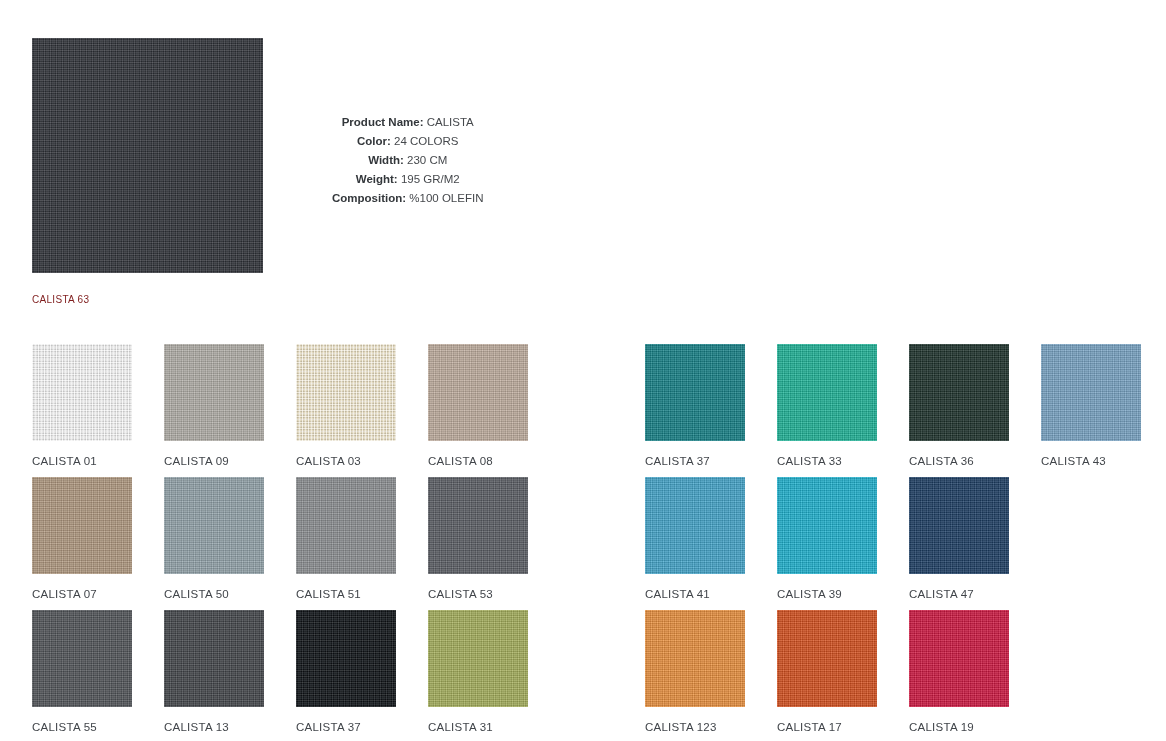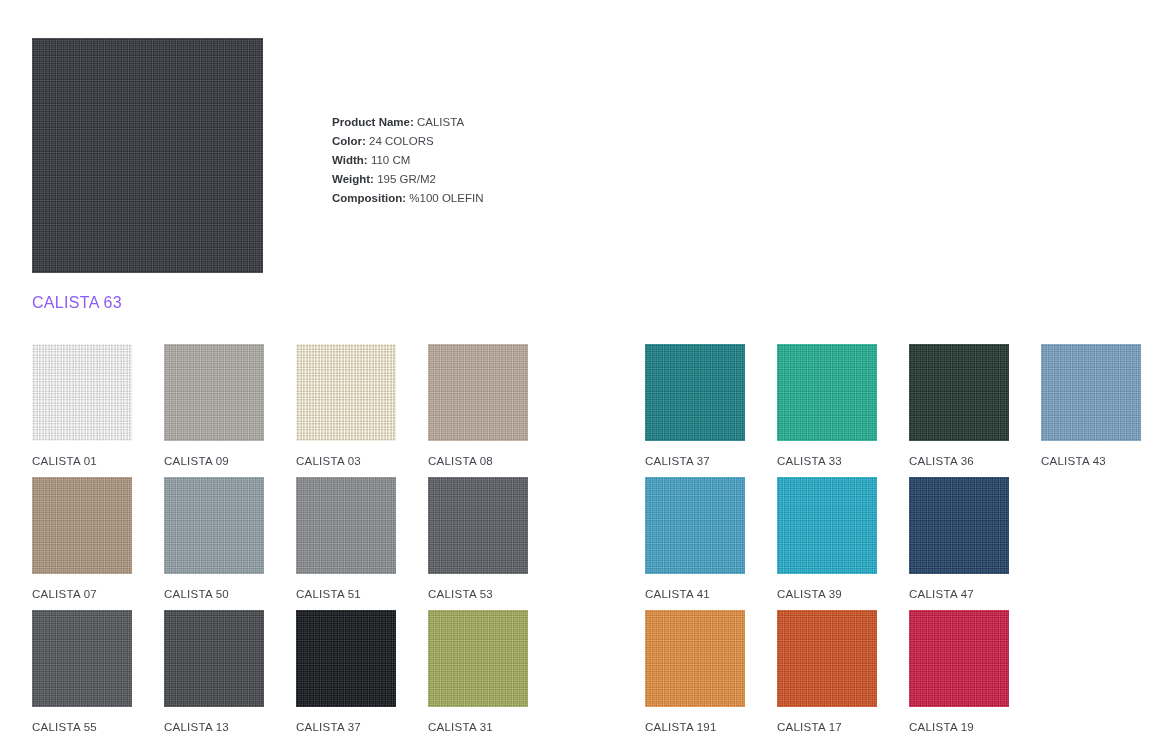--- a/index.html
+++ b/index.html
@@ -48,34 +48,35 @@
       repeating-linear-gradient(90deg, rgba(255,255,255,.05) 0 1px, rgba(0,0,0,.04) 1px 3px),
       repeating-linear-gradient(0deg, rgba(255,255,255,.04) 0 1px, rgba(0,0,0,.03) 1px 3px);
     pointer-events: none;
   }
   #hero-swatch {
     width: 231px;
     height: 235px;
   }
   #hero-label {
     margin-top: 21px;
-    font-size: 16px;
+    font-size: 10px;
     letter-spacing: .3px;
-    color: #8b5cf6;
+    color: #7f1d1d;
     white-space: nowrap;
   }
 
   
   #product-info {
     position: absolute;
     left: 332px;
     top: 113px;
     font-size: 11.5px;
     line-height: 19px;
     color: #45484c;
+    text-align: center;
   }
   #product-info .spec-row {
     white-space: nowrap;
   }
   #product-info .spec-key {
     font-weight: bold;
     color: #33373b;
   }
   #product-info .spec-val {
     font-weight: normal;
@@ -132,21 +133,21 @@
     <div class="spec-row">
       <span class="spec-key">Product Name:</span>
       <span class="spec-val">CALISTA</span>
     </div>
     <div class="spec-row">
       <span class="spec-key">Color:</span>
       <span class="spec-val">24 COLORS</span>
     </div>
     <div class="spec-row">
       <span class="spec-key">Width:</span>
-      <span class="spec-val">110 CM</span>
+      <span class="spec-val">230 CM</span>
     </div>
     <div class="spec-row">
       <span class="spec-key">Weight:</span>
       <span class="spec-val">195 GR/M2</span>
     </div>
     <div class="spec-row">
       <span class="spec-key">Composition:</span>
       <span class="spec-val">%100 OLEFIN</span>
     </div>
   </div>
@@ -239,21 +240,21 @@
         <div class="cell-label">CALISTA 39</div>
       </div>
       <div class="grid-cell">
         <div class="cell-swatch swatch" style="background-color: rgb(29, 63, 102);"></div>
         <div class="cell-label">CALISTA 47</div>
       </div>
     </div>
     <div class="grid-row">
       <div class="grid-cell">
         <div class="cell-swatch swatch" style="background-color: rgb(239, 147, 64);"></div>
-        <div class="cell-label">CALISTA 191</div>
+        <div class="cell-label">CALISTA 123</div>
       </div>
       <div class="grid-cell">
         <div class="cell-swatch swatch" style="background-color: rgb(217, 82, 31);"></div>
         <div class="cell-label">CALISTA 17</div>
       </div>
       <div class="grid-cell">
         <div class="cell-swatch swatch" style="background-color: rgb(212, 24, 67);"></div>
         <div class="cell-label">CALISTA 19</div>
       </div>
       <div class="grid-cell empty-cell">

